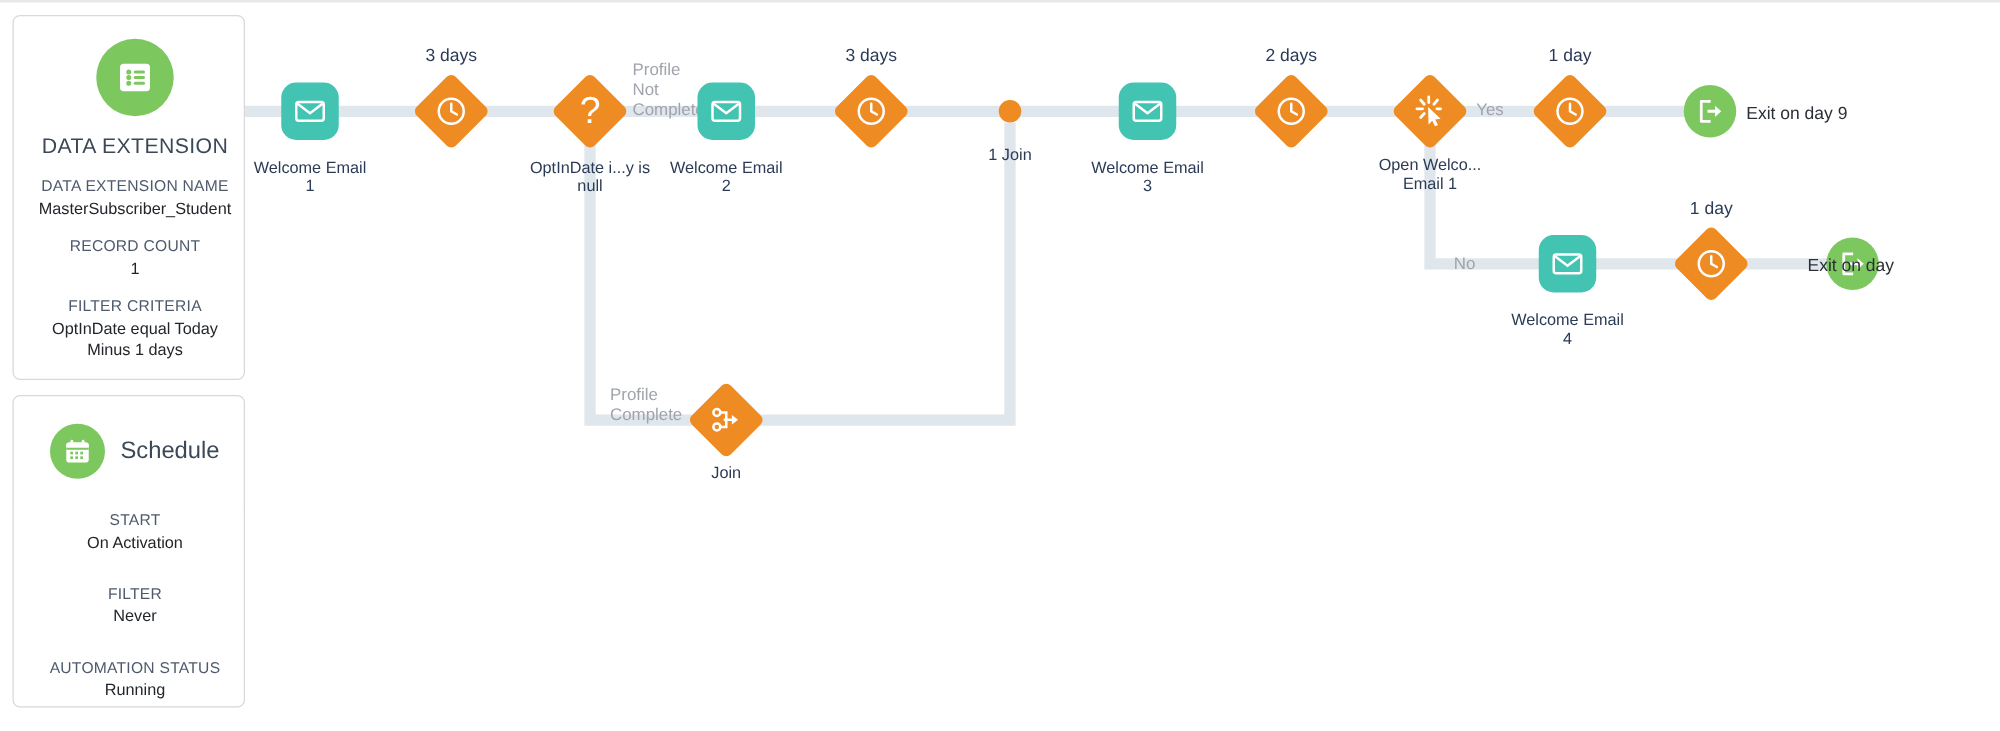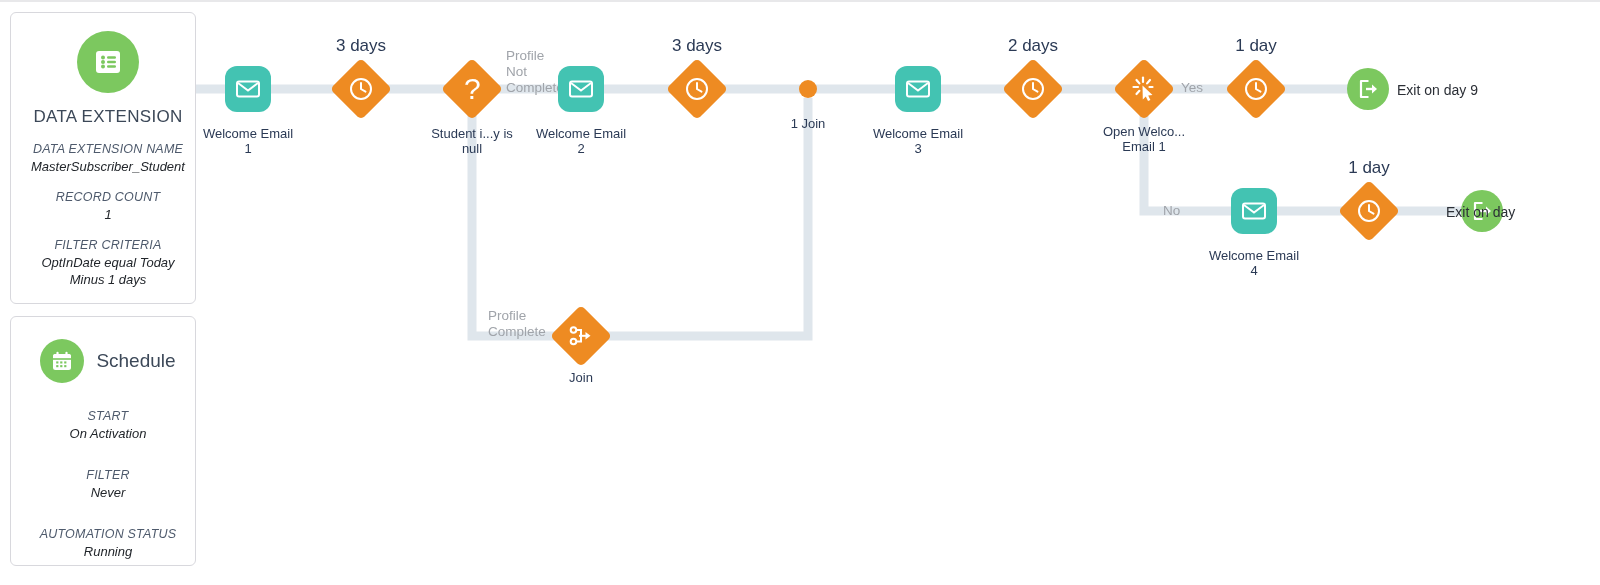--- a/index.html
+++ b/index.html
@@ -30,21 +30,21 @@
     background:#7cc85f;
     display:flex;align-items:center;justify-content:center;
     margin:0 auto;
   }
   #de-card .green-circle{margin-top:18px;}
 
   .de-title{
     font-size:17px;color:#3c4858;letter-spacing:.3px;
     margin-top:14px;font-weight:400;
   }
-  .kv{margin-top:14px;line-height:17px;font-style:italic;}
+  .kv{margin-top:14px;line-height:17px;}
   .kv .k{font-size:12.5px;color:#4e5a6c;letter-spacing:.2px;}
   .kv .v{font-size:13px;color:#22262b;}
 
   
   .sched-head{
     display:flex;align-items:center;justify-content:center;
     gap:12px;margin-top:22px;
   }
   .sched-head .green-circle{width:44px;height:44px;margin:0;}
   .sched-title{font-size:19px;color:#3c4858;text-align:center;}
@@ -79,21 +79,21 @@
     position:absolute;
     transform:translateX(-50%);
     text-align:center;
     font-size:13px;color:#2b3a55;
     line-height:15px;
     white-space:pre-line;
     pointer-events:none;
   }
   .time-label{
     position:absolute;transform:translateX(-50%);
-    font-size:17px;color:#2b3a55;white-space:nowrap;
+    font-size:14px;color:#2b3a55;white-space:nowrap;
   }
   .edge-label{
     position:absolute;
     font-size:13.5px;color:#a0a4aa;
     line-height:16px;white-space:pre-line;
   }
   .exit-label{
     position:absolute;
     font-size:14px;color:#2b2f36;white-space:nowrap;
   }
@@ -205,21 +205,21 @@
         <path d="M13 7 V13 L17.5 15.6" fill="none" stroke="#fff" stroke-width="2" stroke-linecap="round"></path>
       </svg>
     </div>
   </div>
 
   <div class="node" style="left:472px;top:89px">
     <div class="diamond">
       <span class="qmark">?</span>
     </div>
   </div>
-  <div class="node-label" style="left:472px;top:126px">Student i...y is
+  <div class="node-label" style="left:472px;top:126px">OptInDate i...y is
 null</div>
 
   <div class="edge-label" style="left:506px;top:48px">Profile
 Not
 Complete</div>
 
   <div class="node" style="left:581px;top:89px">
     <div class="email-node">
       <svg width="26" height="26" viewBox="0 0 26 26" aria-hidden="true">
         <rect x="2" y="5.5" width="22" height="15" rx="2" fill="none" stroke="#fff" stroke-width="2"></rect>

